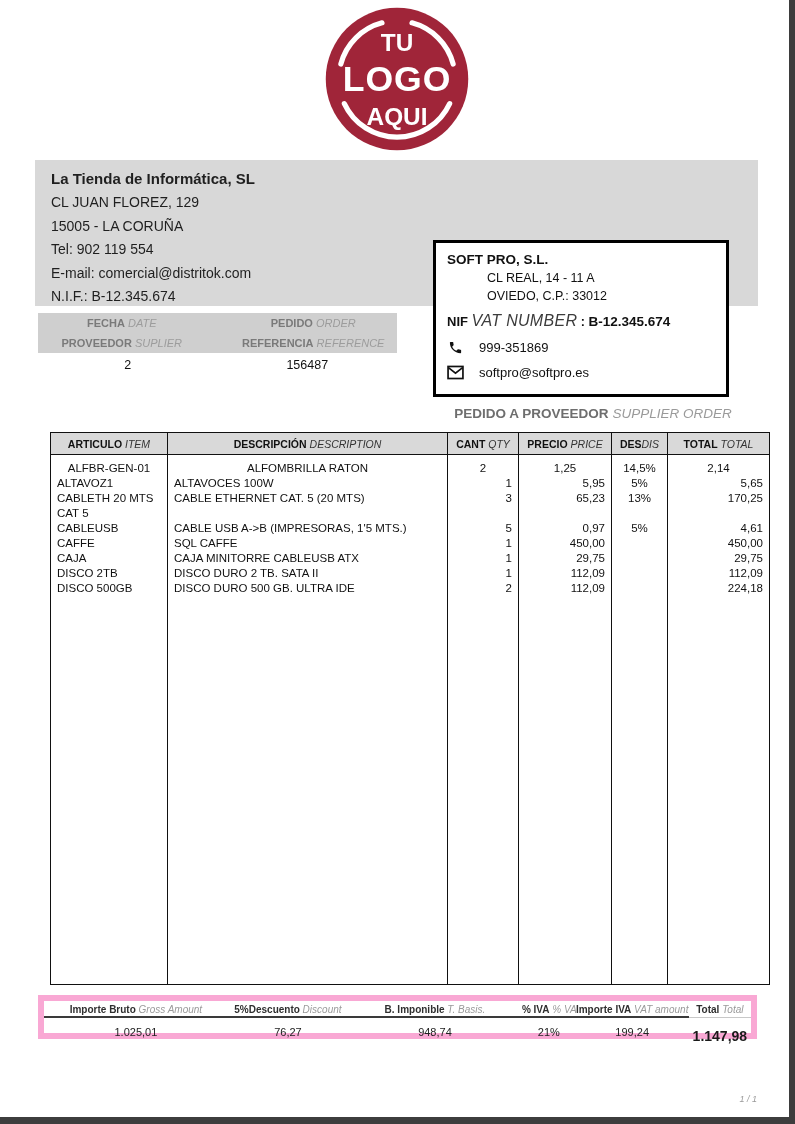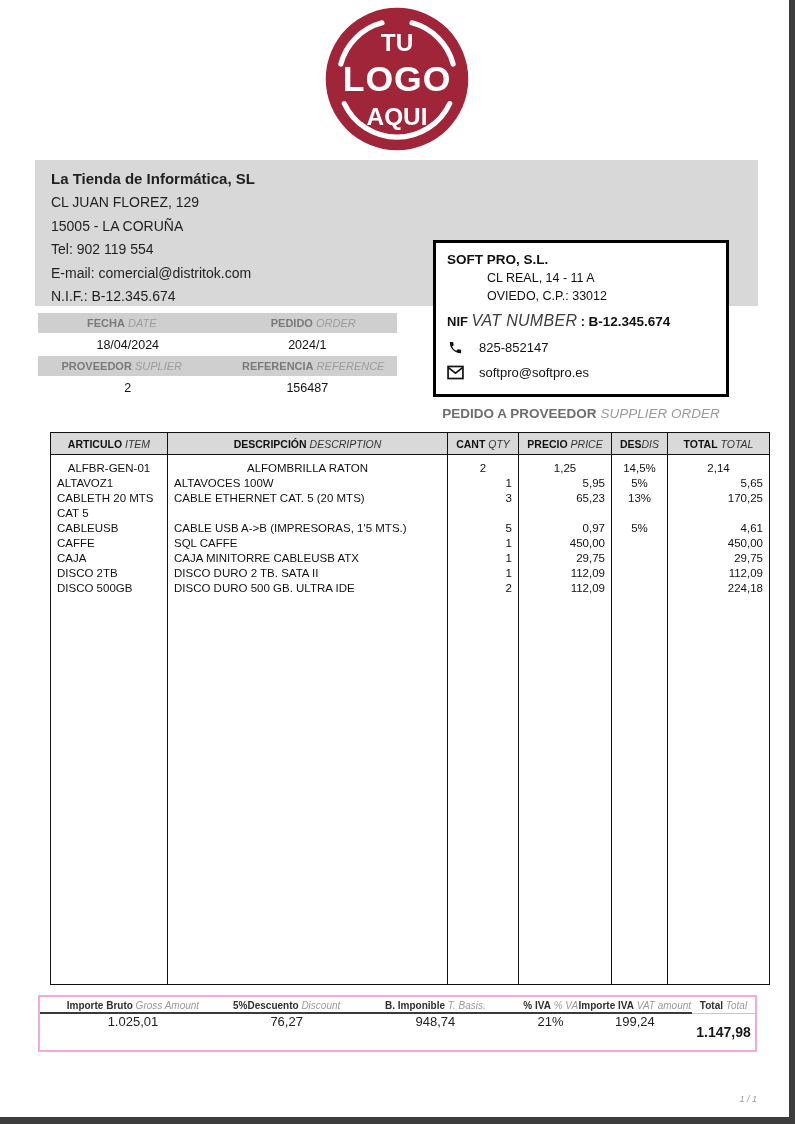--- a/index.html
+++ b/index.html
@@ -40,21 +40,21 @@
   
   .meta { position:absolute; left:38px; top:313px; width:359px; }
   .meta-bar { display:flex; background:#cfcfcf; height:20px; align-items:center;gap:24px; }
   .meta-bar .cell { flex:1; text-align:center; font-size:11px; white-space:nowrap; }
   .meta-label-es { color:#7a7a7a; font-weight:bold; }
   .meta-label-en { color:#9c9c9c; font-style:italic; }
   .meta-values { display:flex; height:23px; align-items:center; }
   .meta-values .cell { flex:1; text-align:center; font-size:12.5px; color:#111; }
 
   
-  .doc-title { position:absolute; left:420px; top:406px; width:322px; text-align:center; font-size:13.5px; white-space:nowrap; }
+  .doc-title { position:absolute; left:432px; top:406px; width:322px; text-align:center; font-size:13.5px; white-space:nowrap; }
   .title-es { font-weight:bold; color:#6e6e6e; }
   .title-en { font-style:italic; color:#9a9a9a; }
 
   
   .items-wrap { position:absolute; left:38px; top:432px; width:719px; height:553px;padding-left:12px; }
   table.items { width:100%; height:100%; border-collapse:collapse; table-layout:fixed; border:1px solid #111; }
   .items th {
     background:#d9d9d9; border:1px solid #111; font-size:10.5px; height:21px;
     padding:0 2px; font-weight:normal; white-space:nowrap; overflow:hidden;
   }
@@ -69,34 +69,34 @@
   .items tr.filler td { height:auto; }
   .c-art  { text-align:left; }
   .c-desc { text-align:left; }
   .c-qty  { text-align:right; }
   .c-price{ text-align:right; }
   .c-des  { text-align:center; }
   .c-total{ text-align:right; }
 
   
   .totals {
-    position:absolute; left:38px; top:995px; width:719px; height:57px;
-    border:2px solid #f9a8d4; box-sizing:border-box; display:flex; flex-direction:column; background:#fff;
+    position:absolute; left:38px; top:995px; width:719px; height:44px;
+    border:6px solid #f9a8d4; box-sizing:border-box; display:flex; flex-direction:column; background:#fff;
   }
   .totals-row { display:flex; }
   .totals-values { flex:1; }
   .tc0{flex:0 0 26%;} .tc1{flex:0 0 17%;} .tc2{flex:0 0 24.6%;} .tc3{flex:0 0 7.6%;} .tc4{flex:0 0 16%;} .tc5{flex:0 0 8.8%;}
   .totals-labels .t-col {
     font-size:10px; padding-top:3px; height:17px; box-sizing:border-box;
     border-bottom:2px solid #3a3a3a; text-align:center; white-space:nowrap; overflow:hidden;
   }
   .totals-labels .t-col.t-last { border-bottom:1px solid #c8c8c8; }
   .lab-es { font-weight:bold; color:#2f2f2f; }
   .lab-en { font-style:italic; color:#9a9a9a; }
-  .totals-values .t-col { text-align:center; font-size:13px; color:#222; }
+  .totals-values .t-col { text-align:center; font-size:11px; color:#222; padding-top:8px; }
   .totals-values .t-col.t-last { font-size:14px; font-weight:bold; color:#1a1a1a; padding-top:10px; }
 
   
   .page-number { position:absolute; right:38px; top:1094px; font-size:9px; font-style:italic; color:#9a9a9a; }
   .edge-right  { position:absolute; right:0; top:0; width:6px; height:100%; background:#3d3d3d; z-index:9; }
   .edge-bottom { position:absolute; left:0; bottom:0; width:100%; height:7px; background:#3d3d3d; z-index:9; }
 </style>
 </head>
 <body>
 
@@ -130,45 +130,41 @@
     <div class="nif-row">
       <span class="nif-label">NIF</span>
       <span class="nif-en">VAT NUMBER</span>
       <span class="nif-sep">:</span>
       <span class="nif-value">B-12.345.674</span>
     </div>
     <div class="contact-row">
       <svg class="icon" viewBox="0 0 24 24">
         <path fill="#111" d="M6.62 10.79c1.44 2.83 3.76 5.14 6.59 6.59l2.2-2.2c.27-.27.67-.36 1.02-.24 1.12.37 2.33.57 3.57.57.55 0 1 .45 1 1V20c0 .55-.45 1-1 1-9.39 0-17-7.61-17-17 0-.55.45-1 1-1h3.5c.55 0 1 .45 1 1 0 1.25.2 2.45.57 3.57.11.35.03.74-.25 1.02l-2.2 2.2z"></path>
       </svg>
-      <span>825-852147</span>
+      <span>999-351869</span>
     </div>
     <div class="contact-row">
       <svg class="icon" viewBox="0 0 24 20">
         <rect x="1.5" y="1.5" width="21" height="17" fill="none" stroke="#111" stroke-width="2.4"></rect>
         <path d="M2 3 L12 11 L22 3" fill="none" stroke="#111" stroke-width="2.4"></path>
       </svg>
       <span>softpro@softpro.es</span>
     </div>
   </div>
 
   <div class="meta">
     <div class="meta-bar">
       <div class="cell">
         <span class="meta-label-es">FECHA</span>
         <span class="meta-label-en">DATE</span>
       </div>
       <div class="cell">
         <span class="meta-label-es">PEDIDO</span>
         <span class="meta-label-en">ORDER</span>
       </div>
-    </div>
-    <div class="meta-values">
-      <div class="cell">18/04/2024</div>
-      <div class="cell">2024/1</div>
     </div>
     <div class="meta-bar">
       <div class="cell">
         <span class="meta-label-es">PROVEEDOR</span>
         <span class="meta-label-en">SUPLIER</span>
       </div>
       <div class="cell">
         <span class="meta-label-es">REFERENCIA</span>
         <span class="meta-label-en">REFERENCE</span>
       </div>

